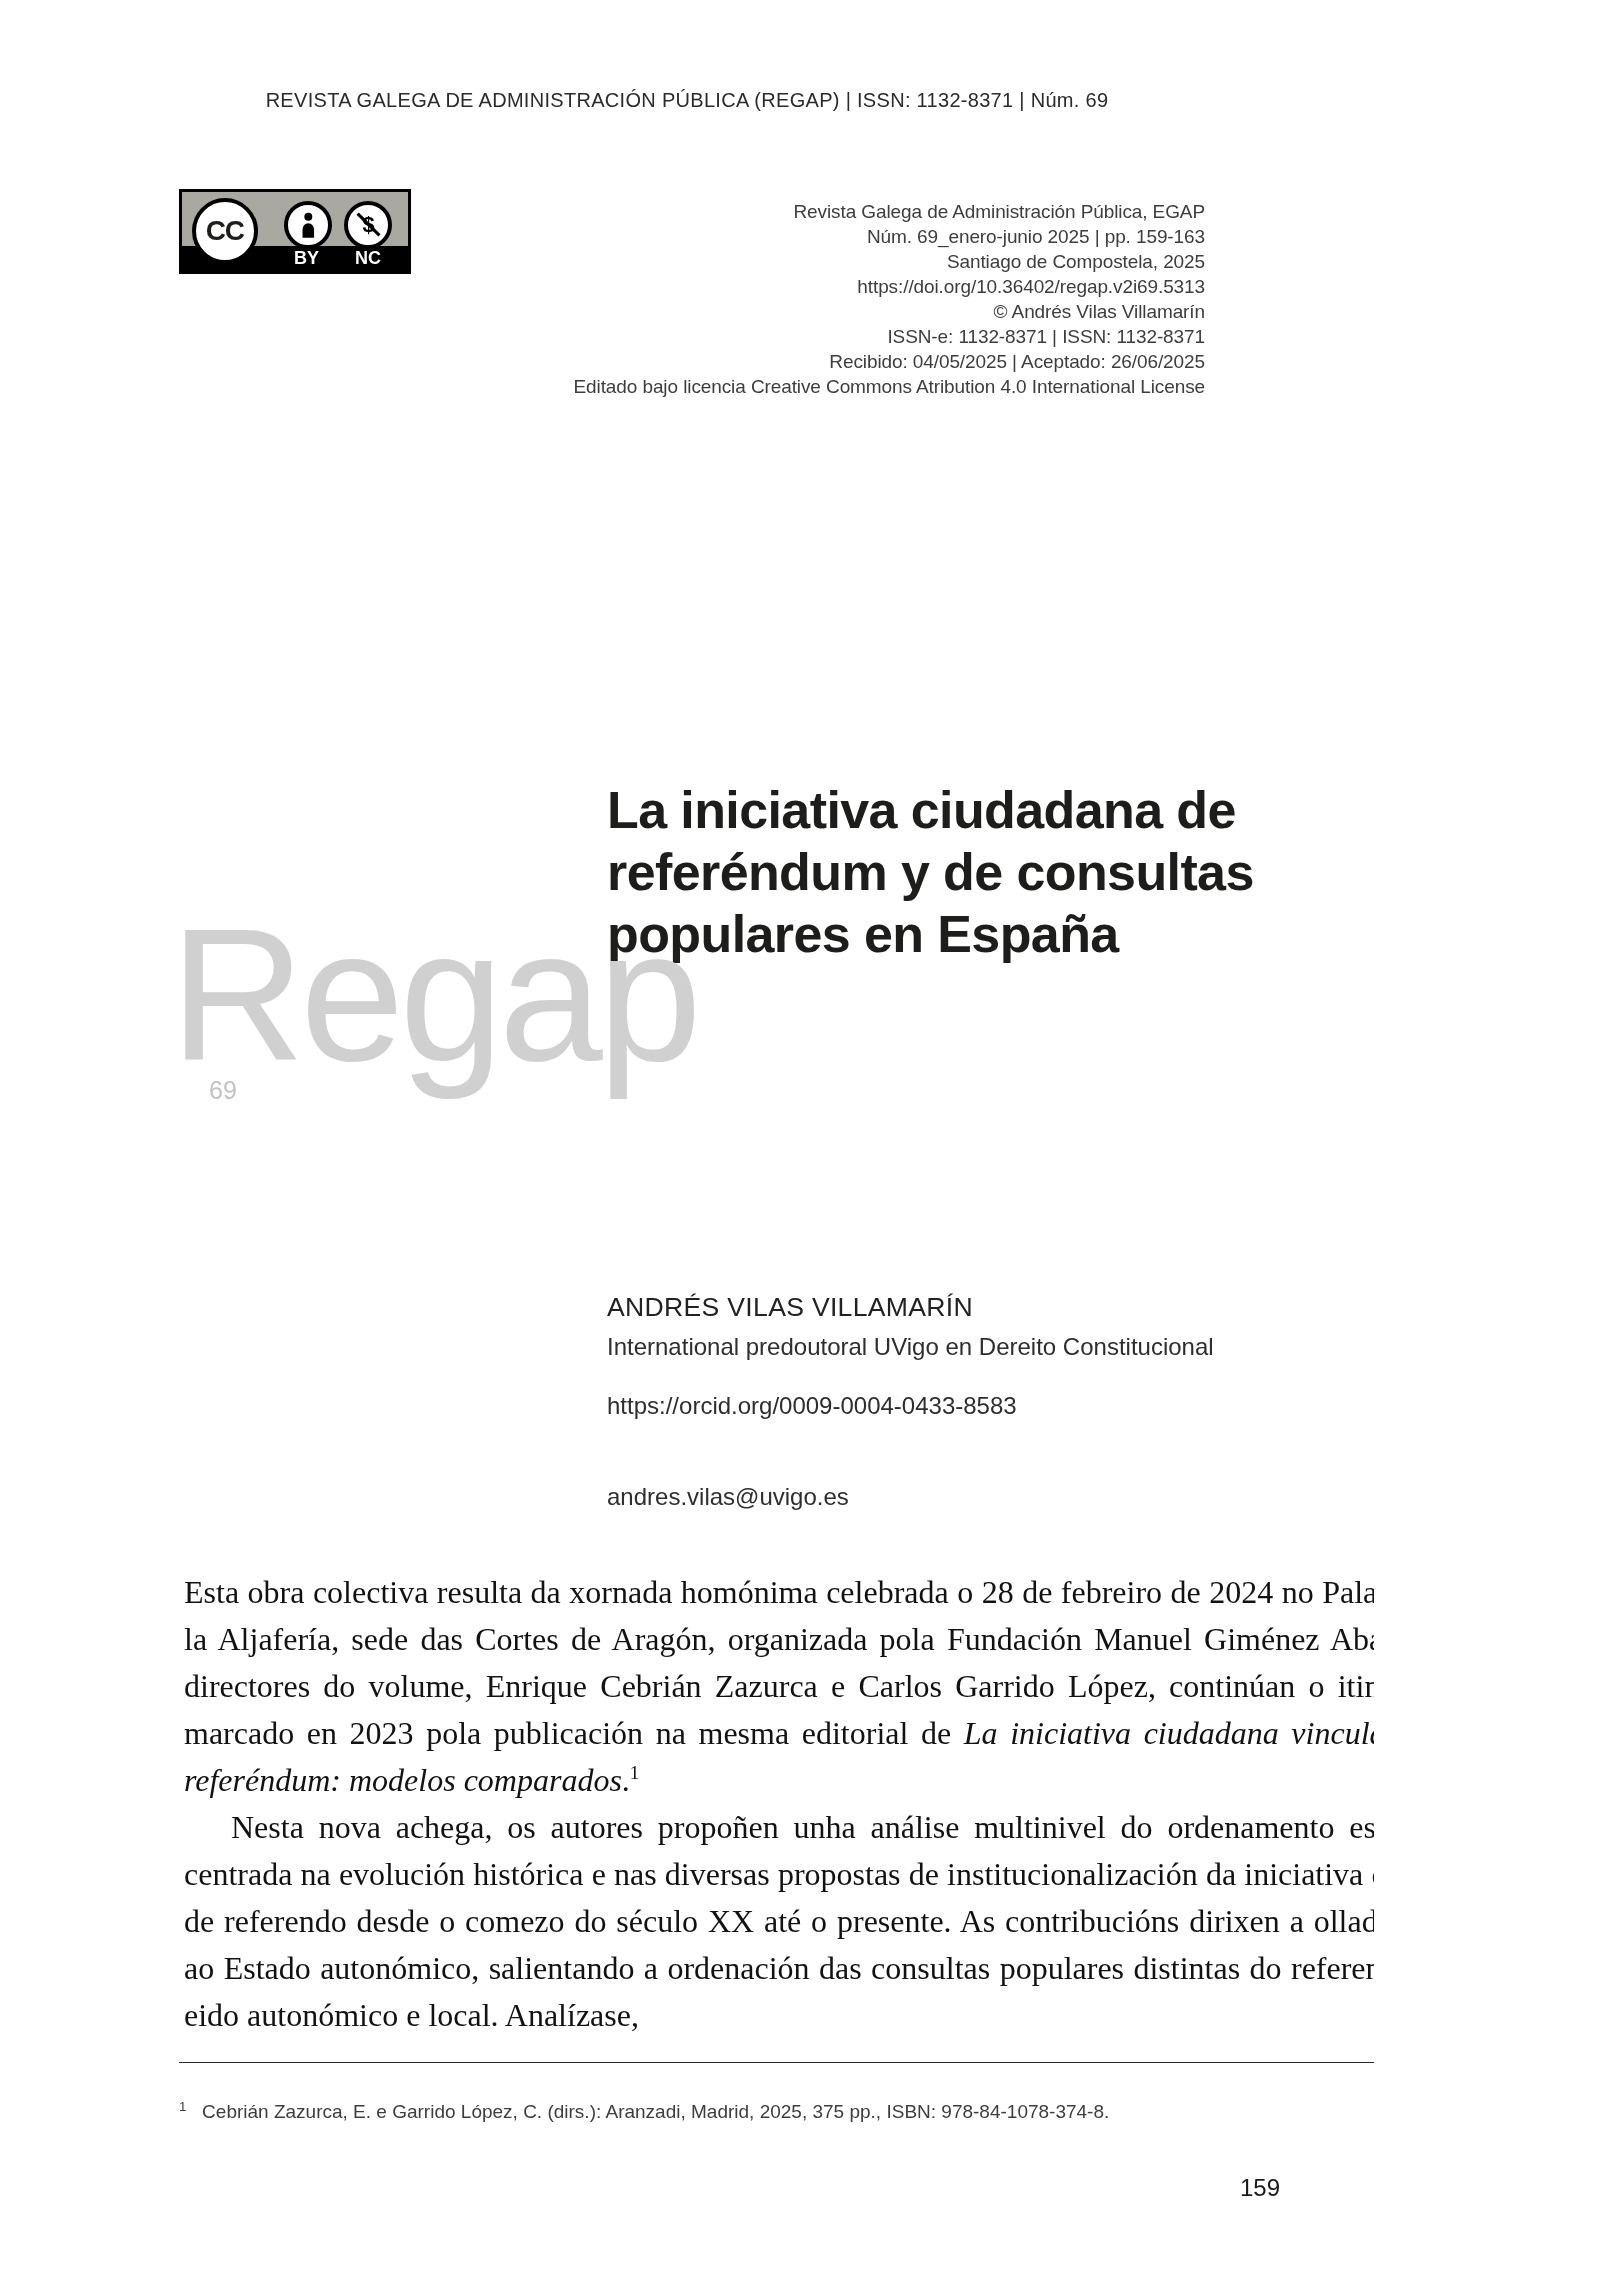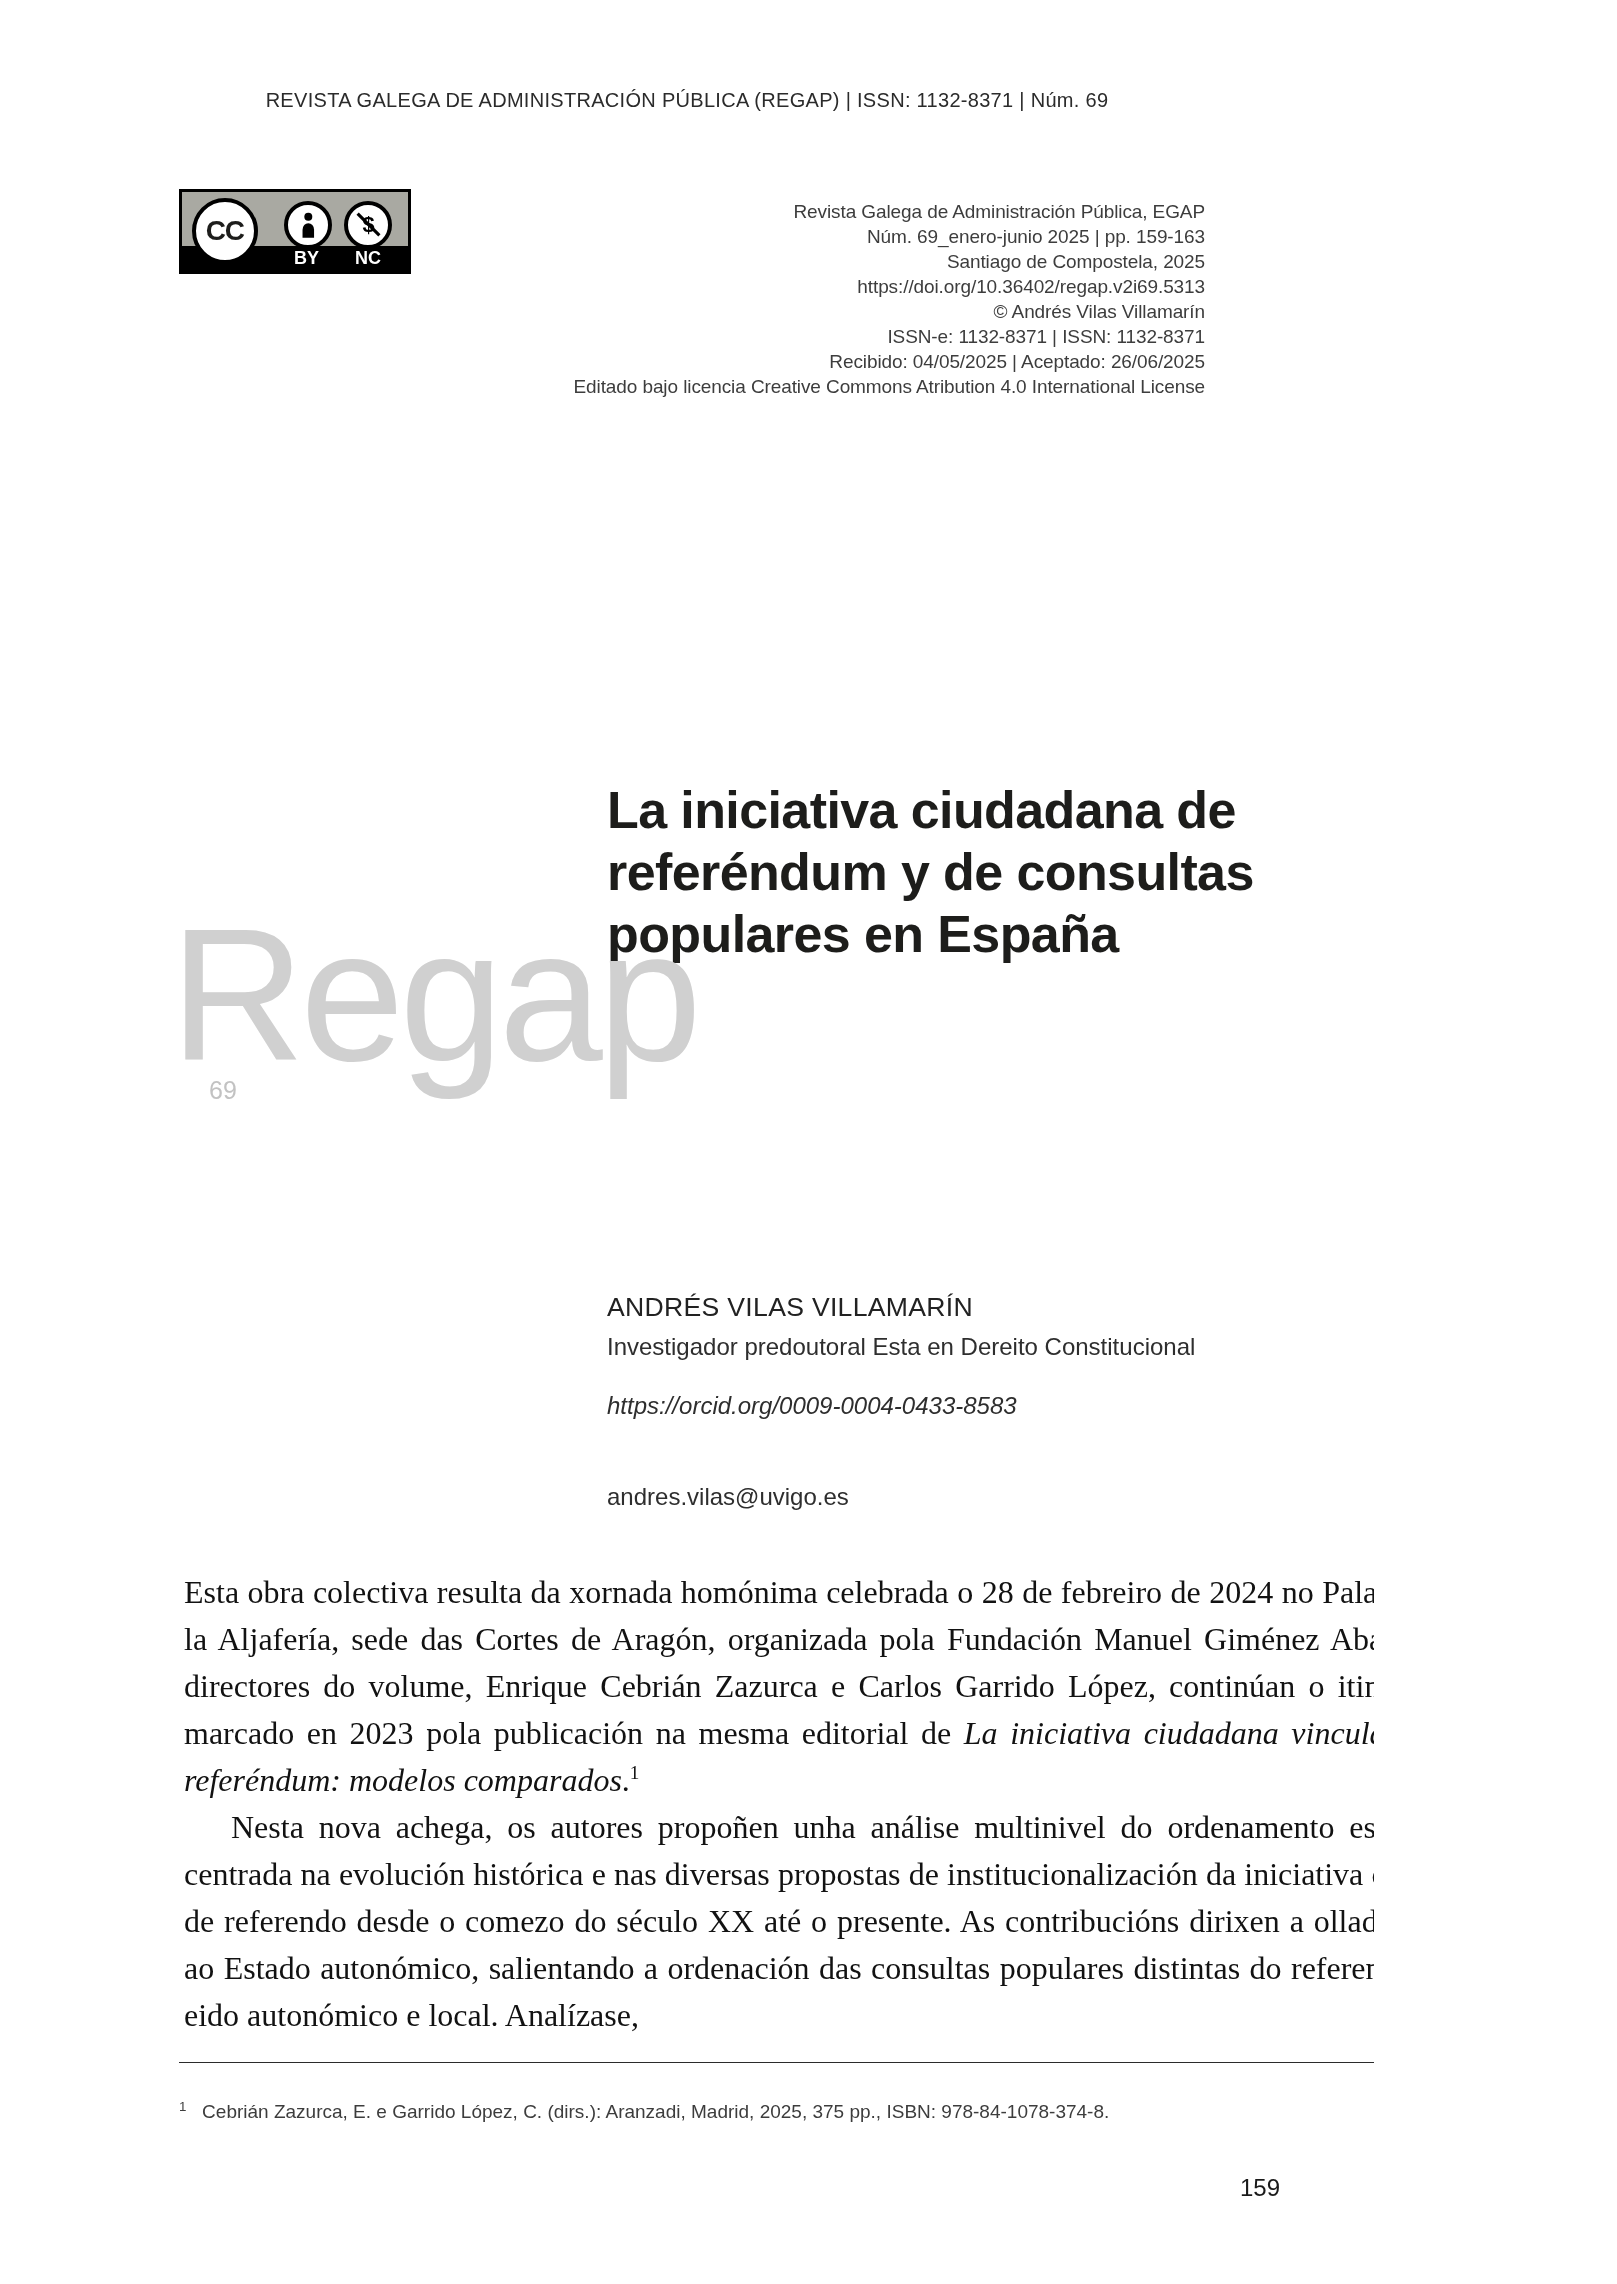--- a/index.html
+++ b/index.html
@@ -55,21 +55,21 @@
   .xunta-logo{position:absolute;left:1470px;top:1008px;}
   .section-label{
     position:absolute;left:1488px;top:1112px;height:139px;
     writing-mode:vertical-rl;transform:rotate(180deg);
     font-size:22px;letter-spacing:1.2px;color:#1a1a1a;
   }
   
   .author-block{position:absolute;left:607px;top:1292px;color:#222;}
   .author-name{font-size:26.6px;letter-spacing:0.3px;margin:0 0 9.7px 0;font-weight:normal;}
   .author-affiliation{font-size:24px;margin:0 0 31px 0;color:#2e2e2e;}
-  .author-orcid{font-size:24px;margin:0 0 63px 0;color:#2e2e2e;font-style:italic;}
+  .author-orcid{font-size:24px;margin:0 0 63px 0;color:#2e2e2e;}
   .author-email{font-size:24px;margin:0;color:#2e2e2e;}
   
   .body-text{
     position:absolute;left:184px;top:1569px;width:1271px;
     font-family:"Liberation Serif",serif;font-size:32px;line-height:47px;
     text-align:justify;color:#121212;
   }
   .body-text p{margin:0;}
   .body-text p.indented{text-indent:47px;}
   .body-text .em{font-style:italic;}
@@ -147,21 +147,21 @@
       <polyline points="27,25 45,52 35,64" fill="none" stroke="#0a0a0a" stroke-width="3"></polyline>
       <polygon points="66,6 114,6 95,28 120,28 93,61 45,61 60,42 76,42" fill="#0a0a0a"></polygon>
       <polygon points="68,45 94,45 81,58" fill="#ffffff"></polygon>
     </svg>
   </div>
 
   <div class="section-label">RECENSIÓN</div>
 
   <div class="author-block">
     <p class="author-name">ANDRÉS VILAS VILLAMARÍN</p>
-    <p class="author-affiliation">Investigador predoutoral Esta en Dereito Constitucional</p>
+    <p class="author-affiliation">International predoutoral UVigo en Dereito Constitucional</p>
     <p class="author-orcid">https://orcid.org/0009-0004-0433-8583</p>
     <p class="author-email">andres.vilas@uvigo.es</p>
   </div>
 
   <div class="body-text">
     <p><span>Esta obra colectiva resulta da xornada homónima celebrada o 28 de febreiro de 2024 no Palacio de la Aljafería, sede das Cortes de Aragón, organizada pola Fundación Manuel Giménez Abad. Os directores do volume, Enrique Cebrián Zazurca e Carlos Garrido López, continúan o itinerario marcado en 2023 pola publicación na mesma editorial de </span><span class="em">La iniciativa ciudadana vinculada al referéndum: modelos comparados</span><span>.</span><sup>1</sup></p>
     <p class="indented">Nesta nova achega, os autores propoñen unha análise multinivel do ordenamento español, centrada na evolución histórica e nas diversas propostas de institucionalización da iniciativa cidadá de referendo desde o comezo do século XX até o presente. As contribucións dirixen a ollada cara ao Estado autonómico, salientando a ordenación das consultas populares distintas do referendo no eido autonómico e local. Analízase,</p>
   </div>
 
   <div class="footnote-rule"></div>

